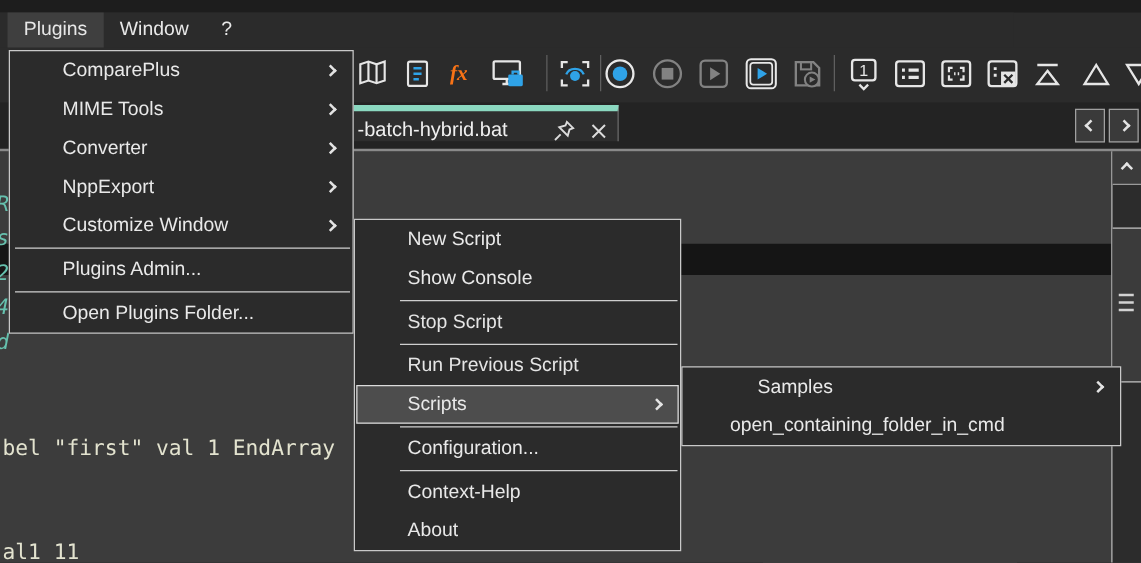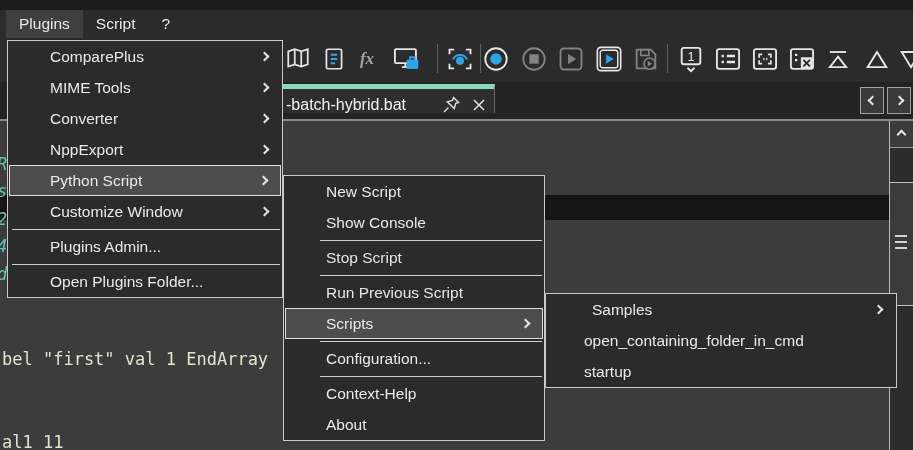--- a/index.html
+++ b/index.html
@@ -13,21 +13,21 @@
              display:flex; align-items:stretch; padding-left:6px; z-index:3; }
   .mb-item { display:flex; align-items:center; padding:0 13px; color:#e8e8e8;
              font-size:15.5px; }
   .mb-item.active { background:#3f3f3f; }
 
   
   #toolbar { left:0; top:38px; width:913px; height:44px; background:#2b2b2b; }
   .ticon { position:absolute; top:45px; width:28px; height:28px; display:flex;
            align-items:center; justify-content:center; }
   .tsep { position:absolute; top:44px; width:1px; height:29px; background:#5f5f5f; }
-  .fx-txt { font:italic bold 17px "Liberation Serif", serif; color:#a3a3a3; }
+  .fx-txt { font:italic bold 17px "Liberation Serif", serif; color:#f97316; }
   svg.ic { display:block; }
 
   
   #tabbar { left:0; top:82px; width:913px; height:38px; background:#232323; }
   #tabline { left:0; top:119px; width:913px; height:2px; background:#8a8a8a; z-index:4; }
   #tab-active { left:240px; top:84px; width:255px; height:29px; background:#2e2e2e;
                 border-top:5px solid #8bd8c0; display:flex; align-items:center; z-index:3;
                 border-right:1px solid #6a6a6a; }
   #tab-title { position:absolute; left:46px; top:7px; color:#f0f0f0; font-size:16px; }
   #tab-pin { position:absolute; left:201px; top:6px; width:20px; height:20px; }
@@ -77,21 +77,21 @@
   #menu-plugins { left:7px; top:40px; width:276px; }
   #menu-pyscript { left:283px; top:175px; width:262px; }
   #menu-scripts { left:545px; top:293px; width:352px; }
 </style>
 </head>
 <body>
 
 <div class="abs" id="titlestrip"></div>
 <div class="abs" id="menubar">
   <div class="mb-item active">Plugins</div>
-  <div class="mb-item">Script</div>
+  <div class="mb-item">Window</div>
   <div class="mb-item">?</div>
 </div>
 
 <div class="abs" id="toolbar"></div>
 
 <div class="ticon" style="left:284px">
   <svg class="ic" width="26" height="26" viewBox="0 0 24 24" fill="none" stroke="#e6e6e6" stroke-width="1.6">
     <path d="M3 5 L9 3 L15 5 L21 3 V17 L15 19 L9 17 L3 19 Z"></path>
       <path d="M9 3v14M15 5v14"></path>
   </svg>
@@ -262,24 +262,20 @@
     <span class="chev r"></span>
   </div>
   <div class="mi">
     <span>Converter</span>
     <span class="chev r"></span>
   </div>
   <div class="mi">
     <span>NppExport</span>
     <span class="chev r"></span>
   </div>
-  <div class="mi hl">
-    <span>Python Script</span>
-    <span class="chev r"></span>
-  </div>
   <div class="mi">
     <span>Customize Window</span>
     <span class="chev r"></span>
   </div>
   <div class="msep"></div>
   <div class="mi">
     <span>Plugins Admin...</span>
   </div>
   <div class="msep"></div>
   <div class="mi">
@@ -313,23 +309,20 @@
   <div class="msep"></div>
   <div class="mi">
     <span>Context-Help</span>
   </div>
   <div class="mi">
     <span>About</span>
   </div>
 </div>
 
 <div class="menu" id="menu-scripts">
-  <div class="mi" style="padding-left:46px">
+  <div class="mi" style="padding-left:60px">
     <span>Samples</span>
     <span class="chev r"></span>
   </div>
   <div class="mi" style="padding-left:38px">
     <span>open_containing_folder_in_cmd</span>
   </div>
-  <div class="mi" style="padding-left:38px">
-    <span>startup</span>
-  </div>
 </div>
 
 </body></html>

